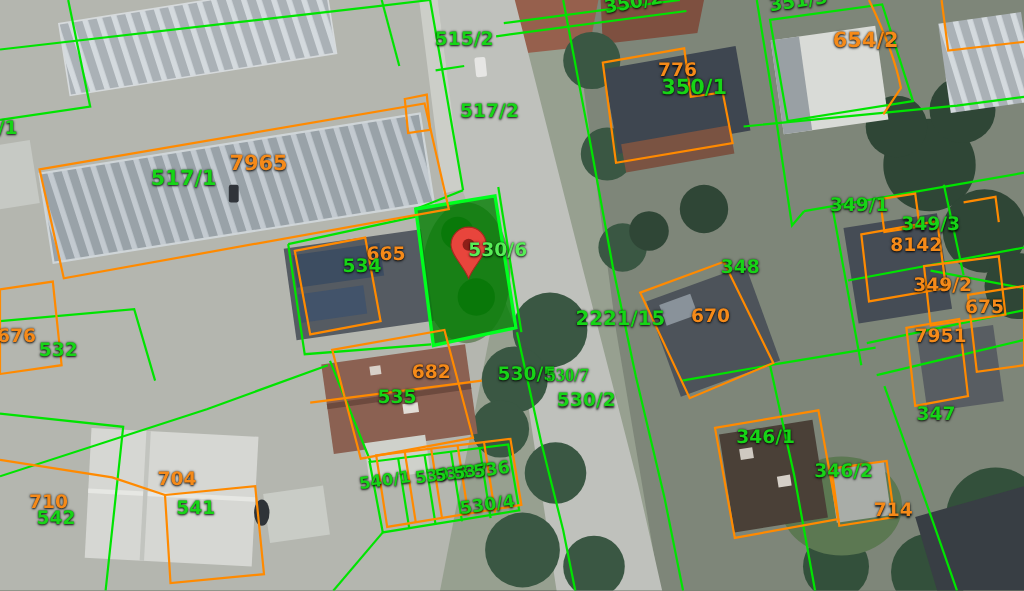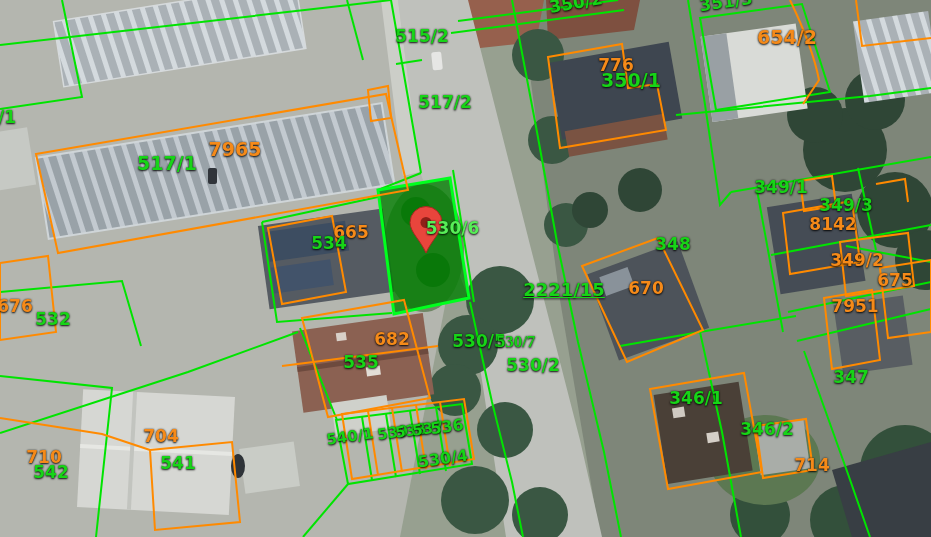--- a/index.html
+++ b/index.html
@@ -232,21 +232,21 @@
       <div class="plabel green" style="left: 726px; top: 2px; transform: translate(-50%, -50%) rotate(-8deg);">351/3</div>
       <div class="plabel orange" style="left: 787px; top: 37px; font-size: 19px; transform: translate(-50%, -50%);">654/2</div>
       <div class="plabel orange" style="left: 616px; top: 65px; transform: translate(-50%, -50%);">776</div>
       <div class="plabel green" style="left: 631px; top: 80px; font-size: 19px; transform: translate(-50%, -50%);">350/1</div>
       <div class="plabel orange" style="left: 235px; top: 149px; font-size: 19px; transform: translate(-50%, -50%);">7965</div>
       <div class="plabel green" style="left: 167px; top: 163px; font-size: 19px; transform: translate(-50%, -50%);">517/1</div>
       <div class="plabel green" style="left: 7px; top: 117px; transform: translate(-50%, -50%);">/1</div>
       <div class="plabel orange" style="left: 351px; top: 232px; transform: translate(-50%, -50%);">665</div>
       <div class="plabel green" style="left: 329px; top: 243px; transform: translate(-50%, -50%);">534</div>
       <div class="plabel bright" style="left: 440px; top: 228px; transform: translate(-50%, -50%);">530/6</div>
-      <div class="plabel green" style="left: 564px; top: 290px; font-size: 18px; transform: translate(-50%, -50%); text-decoration: underline;">2221/15</div>
+      <div class="plabel green" style="left: 564px; top: 290px; font-size: 18px; transform: translate(-50%, -50%);">2221/15</div>
       <div class="plabel green" style="left: 479px; top: 341px; transform: translate(-50%, -50%);">530/5</div>
       <div class="plabel green" style="left: 516px; top: 341px; transform: translate(-50%, -50%); font-family: Liberation Serif, serif;">530/7</div>
       <div class="plabel green" style="left: 533px; top: 365px; transform: translate(-50%, -50%);">530/2</div>
       <div class="plabel green" style="left: 673px; top: 244px; transform: translate(-50%, -50%);">348</div>
       <div class="plabel orange" style="left: 646px; top: 288px; transform: translate(-50%, -50%);">670</div>
       <div class="plabel green" style="left: 781px; top: 187px; transform: translate(-50%, -50%);">349/1</div>
       <div class="plabel green" style="left: 846px; top: 205px; transform: translate(-50%, -50%);">349/3</div>
       <div class="plabel orange" style="left: 833px; top: 224px; transform: translate(-50%, -50%);">8142</div>
       <div class="plabel orange" style="left: 857px; top: 260px; transform: translate(-50%, -50%);">349/2</div>
       <div class="plabel orange" style="left: 895px; top: 280px; transform: translate(-50%, -50%);">675</div>

